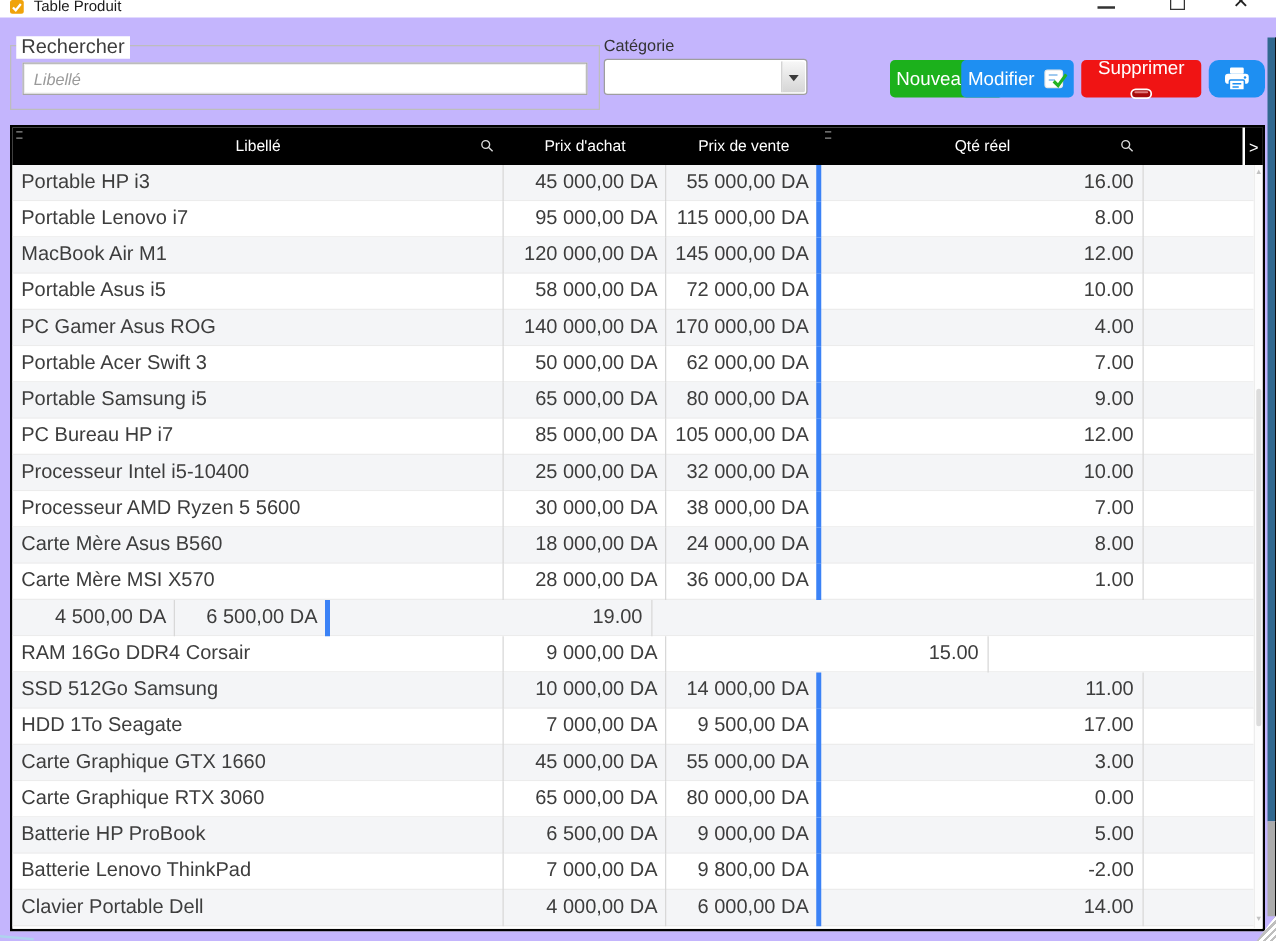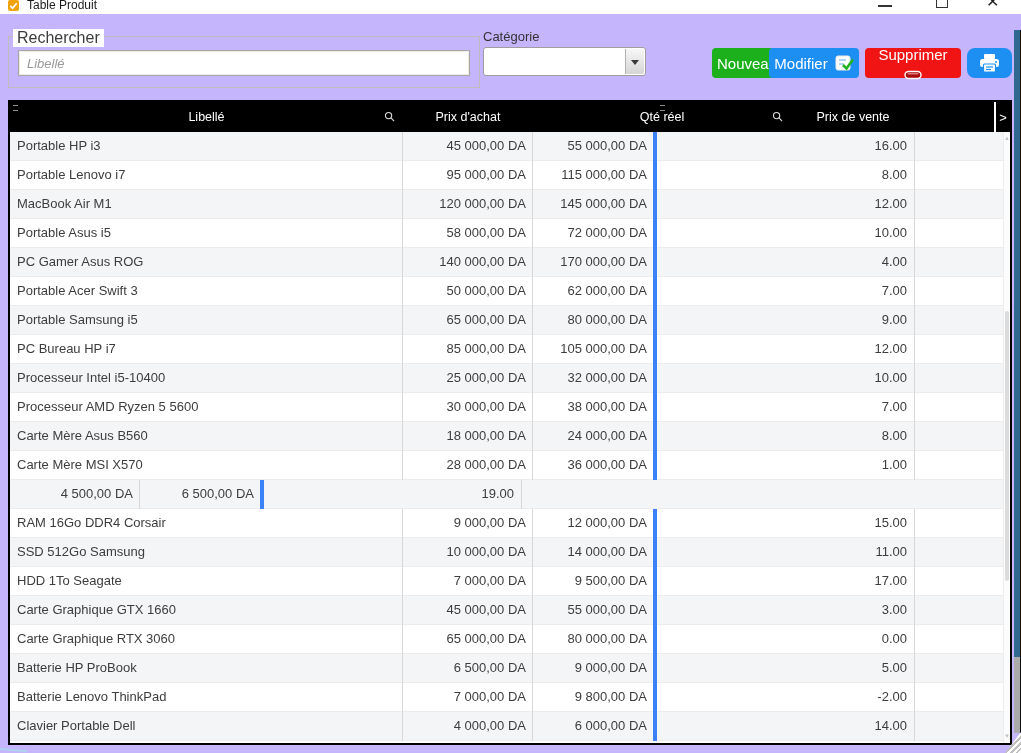--- a/index.html
+++ b/index.html
@@ -52,21 +52,21 @@
   .w-lib   { width:393px; } .w-achat { width:130px; } .w-vente { width:124px; } .w-qte { width:258px; }
   .w-fill  { flex:1; }
   .gh-search { position:absolute; right:8px; top:9px; }
   .gh-next { position:absolute; right:0; top:0; bottom:0; width:16px; background:#000; border-left:2px solid #fff;
              color:#fff; display:flex; align-items:center; justify-content:center; font-size:13px; }
   .splitter { position:absolute; top:3px; width:5px; height:6px;
               border-top:1px solid #8f8f8f; border-bottom:1px solid #8f8f8f; }
   .sp1 { left:3px; } .sp2 { left:650px; }
 
   .grid-body { position:relative; height:611px; overflow:hidden; background:#fff; }
-  .grid-row { display:flex; width:993px; height:29px; line-height:28px; font-size:13px; color:#3d3d3d;
+  .grid-row { display:flex; width:993px; height:29px; line-height:28px; font-size:16px; color:#3d3d3d;
               border-bottom:1px solid #ececec; background:#fff; }
   .grid-body .grid-row:nth-child(odd) { background:#f4f5f7; }
   .cell { height:29px; overflow:hidden; white-space:nowrap; }
   .c-lib   { width:393px; padding-left:7px;  border-right:1px solid #d8d8d8; }
   .c-achat { width:130px; text-align:right; padding-right:6px; border-right:1px solid #d8d8d8; }
   .c-vente { width:124px; text-align:right; padding-right:6px; border-right:4px solid #3b82f6; }
   .c-qte   { width:258px; text-align:right; padding-right:7px; border-right:1px solid #d8d8d8; }
   .c-fill  { flex:1; }
 
   
@@ -159,30 +159,30 @@
       <div class="gh-cell w-lib">
         <span>Libellé</span>
         <svg class="gh-search" width="11" height="11" viewBox="0 0 12 12">
           <circle cx="5" cy="5" r="3.4" fill="none" stroke="#dcdcdc" stroke-width="1.2"></circle>
           <line x1="7.6" y1="7.6" x2="11" y2="11" stroke="#dcdcdc" stroke-width="1.2"></line>
         </svg>
       </div>
       <div class="gh-cell w-achat">
         <span>Prix d'achat</span>
       </div>
+      <div class="gh-cell w-vente">
+        <span>Prix de vente</span>
+      </div>
       <div class="gh-cell w-qte">
         <span>Qté réel</span>
         <svg class="gh-search" width="11" height="11" viewBox="0 0 12 12">
           <circle cx="5" cy="5" r="3.4" fill="none" stroke="#dcdcdc" stroke-width="1.2"></circle>
           <line x1="7.6" y1="7.6" x2="11" y2="11" stroke="#dcdcdc" stroke-width="1.2"></line>
         </svg>
       </div>
-      <div class="gh-cell w-vente">
-        <span>Prix de vente</span>
-      </div>
       <div class="gh-cell w-fill"></div>
       <div class="gh-next">&gt;</div>
     </div>
 
     <div class="grid-body">
       <div class="grid-row">
           <div class="cell c-lib">Portable HP i3</div>
           <div class="cell c-achat">45 000,00 DA</div>
           <div class="cell c-vente">55 000,00 DA</div>
           <div class="cell c-qte">16.00</div>
@@ -267,21 +267,20 @@
         </div>
         <div class="grid-row">
           <div class="cell c-achat">4 500,00 DA</div>
           <div class="cell c-vente">6 500,00 DA</div>
           <div class="cell c-qte">19.00</div>
           <div class="cell c-fill"></div>
         </div>
         <div class="grid-row">
           <div class="cell c-lib">RAM 16Go DDR4 Corsair</div>
           <div class="cell c-achat">9 000,00 DA</div>
-          <div class="cell c-vente">12 000,00 DA</div>
           <div class="cell c-qte">15.00</div>
           <div class="cell c-fill"></div>
         </div>
         <div class="grid-row">
           <div class="cell c-lib">SSD 512Go Samsung</div>
           <div class="cell c-achat">10 000,00 DA</div>
           <div class="cell c-vente">14 000,00 DA</div>
           <div class="cell c-qte">11.00</div>
           <div class="cell c-fill"></div>
         </div>

